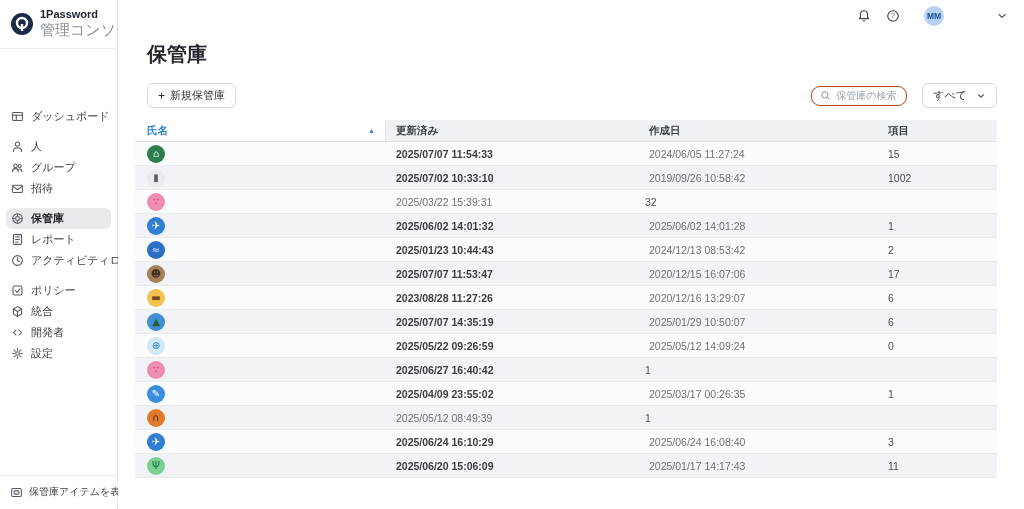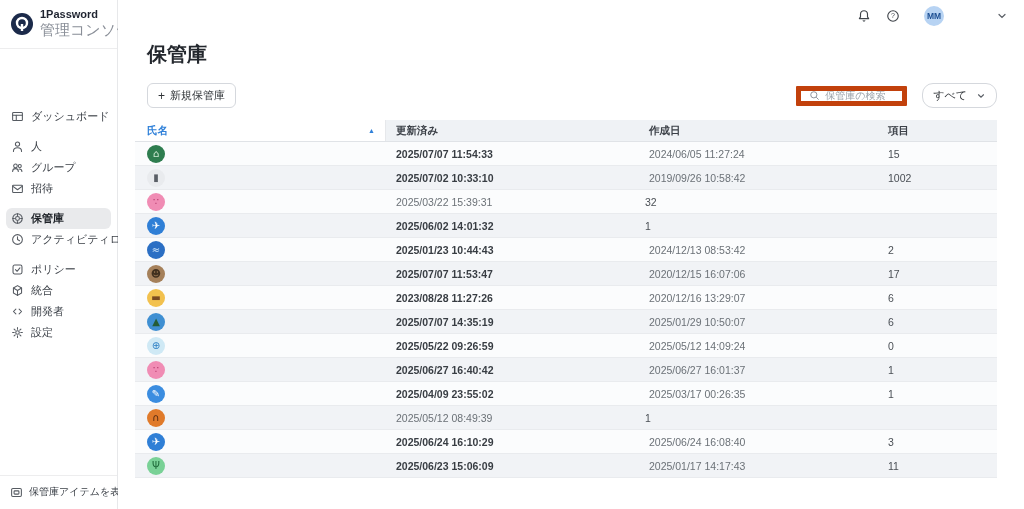--- a/index.html
+++ b/index.html
@@ -30,25 +30,25 @@
   .avatar { width:20px; height:20px; border-radius:50%; background:#b7d3f3; color:#1d4f93; font-size:8.5px; font-weight:bold; display:flex; align-items:center; justify-content:center; margin-left:24px; cursor:pointer; }
   .acct-chevron { margin-left:52px; }
   .acct-chevron svg { width:12px; height:12px; color:#5a5f66; }
 
   .page-title { font-size:20px; font-weight:bold; color:#23272d; margin:9px 0 0 29px; }
 
   .toolbar { display:flex; align-items:center; justify-content:space-between; margin:15px 27px 0 29px; }
   .btn-new { display:flex; align-items:center; gap:5px; border:1px solid #d5d8dd; background:#fff; border-radius:6px; padding:4px 10px; font-size:11px; color:#2f3337; cursor:pointer; }
   .btn-new .plus { font-size:12px; line-height:1; }
   .toolbar-right { display:flex; align-items:center; gap:15px; }
-  .search-box { display:flex; align-items:center; gap:5px; border:5px solid #c2410c; border-radius:1px; padding:0 8px; width:111px; height:20px; background:#fff; }
+  .search-box { display:flex; align-items:center; gap:5px; border:1px solid #c2410c; border-radius:9px; padding:0 8px; width:96px; height:20px; background:#fff; }
   .search-box svg { width:11px; height:11px; color:#8a8f98; flex:none; }
   .search-box input { border:none; outline:none; width:100%; font-size:10px; color:#333; font-family:inherit; background:transparent; }
   .search-box input::placeholder { color:#9aa1a9; }
-  .filter { display:flex; align-items:center; gap:9px; border:1px solid #d5d8dd; border-radius:11px; padding:4px 10px; font-size:11px; background:#fff; color:#2f3337; cursor:pointer; }
+  .filter { display:flex; align-items:center; gap:9px; border:1px solid #d5d8dd; border-radius:6px; padding:4px 10px; font-size:11px; background:#fff; color:#2f3337; cursor:pointer; }
   .filter svg { width:10px; height:10px; color:#5a5f66; }
 
   
   .table { margin:12px 27px 12px 17px; }
   .thead { display:grid; grid-template-columns:251px 253px 243px 1fr; height:22px; align-items:stretch; background:#eff2f5; border-bottom:1px solid #e0e3e7; font-size:10.5px; font-weight:bold; color:#3c4148; }
   .th { display:flex; align-items:center; padding:0 10px; cursor:pointer; }
   .th.name { background:#fff; color:#2f80d9; justify-content:space-between; border-right:1px solid #e6e8eb; padding-left:12px; }
   .sort-arrow { font-size:7px; color:#2f80d9; }
   .th.items { padding-left:6px; }
   .trow { display:grid; grid-template-columns:251px 253px 243px 1fr; height:24px; align-items:center; border-bottom:1px solid #e9ebee; font-size:10.5px; cursor:pointer; }
@@ -134,20 +134,31 @@
                 <line x1="8" y1="11.8" x2="8" y2="13.8"></line>
                 <line x1="2.2" y1="8" x2="4.2" y2="8"></line>
                 <line x1="11.8" y1="8" x2="13.8" y2="8"></line>
               </svg>
             </span>
             <span class="nlabel">保管庫</span>
           </div>
           <div class="nav-item">
             <span class="nicon">
               <svg viewBox="0 0 16 16" fill="none" stroke="currentColor" stroke-width="1.3" stroke-linecap="round" stroke-linejoin="round">
+                <rect x="3" y="2" width="10" height="12" rx="1"></rect>
+                <line x1="5.5" y1="5" x2="10.5" y2="5"></line>
+                <line x1="5.5" y1="8" x2="10.5" y2="8"></line>
+                <line x1="5.5" y1="11" x2="8.5" y2="11"></line>
+              </svg>
+            </span>
+            <span class="nlabel">レポート</span>
+          </div>
+          <div class="nav-item">
+            <span class="nicon">
+              <svg viewBox="0 0 16 16" fill="none" stroke="currentColor" stroke-width="1.3" stroke-linecap="round" stroke-linejoin="round">
                 <circle cx="8" cy="8" r="6"></circle>
                 <path d="M8 4.5V8l2.5 1.5"></path>
               </svg>
             </span>
             <span class="nlabel">アクティビティログ</span>
           </div>
         </div>
         <div class="nav-group">
           <div class="nav-item">
             <span class="nicon">
@@ -276,20 +287,21 @@
               <span class="vicon" style="background:#f08cb4;color:#b13368">∵</span>
             </div>
             <div class="cell created">2025/03/22 15:39:31</div>
             <div class="cell items">32</div>
           </div>
           <div class="trow">
             <div class="cell name">
               <span class="vicon" style="background:#2f7fd6;color:#ffffff">✈</span>
             </div>
             <div class="cell updated">2025/06/02 14:01:32</div>
+            <div class="cell created">2025/06/02 14:01:28</div>
             <div class="cell items">1</div>
           </div>
           <div class="trow">
             <div class="cell name">
               <span class="vicon" style="background:#2b6fc4;color:#d6ecff">≈</span>
             </div>
             <div class="cell updated">2025/01/23 10:44:43</div>
             <div class="cell created">2024/12/13 08:53:42</div>
             <div class="cell items">2</div>
           </div>
@@ -323,21 +335,20 @@
             </div>
             <div class="cell updated">2025/05/22 09:26:59</div>
             <div class="cell created">2025/05/12 14:09:24</div>
             <div class="cell items">0</div>
           </div>
           <div class="trow">
             <div class="cell name">
               <span class="vicon" style="background:#f08cb4;color:#b13368">∵</span>
             </div>
             <div class="cell updated">2025/06/27 16:40:42</div>
-            <div class="cell created">2025/06/27 16:01:37</div>
             <div class="cell items">1</div>
           </div>
           <div class="trow">
             <div class="cell name">
               <span class="vicon" style="background:#3b8de0;color:#ffffff">✎</span>
             </div>
             <div class="cell updated">2025/04/09 23:55:02</div>
             <div class="cell created">2025/03/17 00:26:35</div>
             <div class="cell items">1</div>
           </div>
@@ -353,20 +364,20 @@
               <span class="vicon" style="background:#2f7fd6;color:#ffffff">✈</span>
             </div>
             <div class="cell updated">2025/06/24 16:10:29</div>
             <div class="cell created">2025/06/24 16:08:40</div>
             <div class="cell items">3</div>
           </div>
           <div class="trow">
             <div class="cell name">
               <span class="vicon" style="background:#79d196;color:#1f6b3a">Ψ</span>
             </div>
-            <div class="cell updated">2025/06/23 15:06:09</div>
+            <div class="cell updated">2025/06/20 15:06:09</div>
             <div class="cell created">2025/01/17 14:17:43</div>
             <div class="cell items">11</div>
           </div>
         </div>
     </div>
   </main>
 </div>
 
 </body></html>

